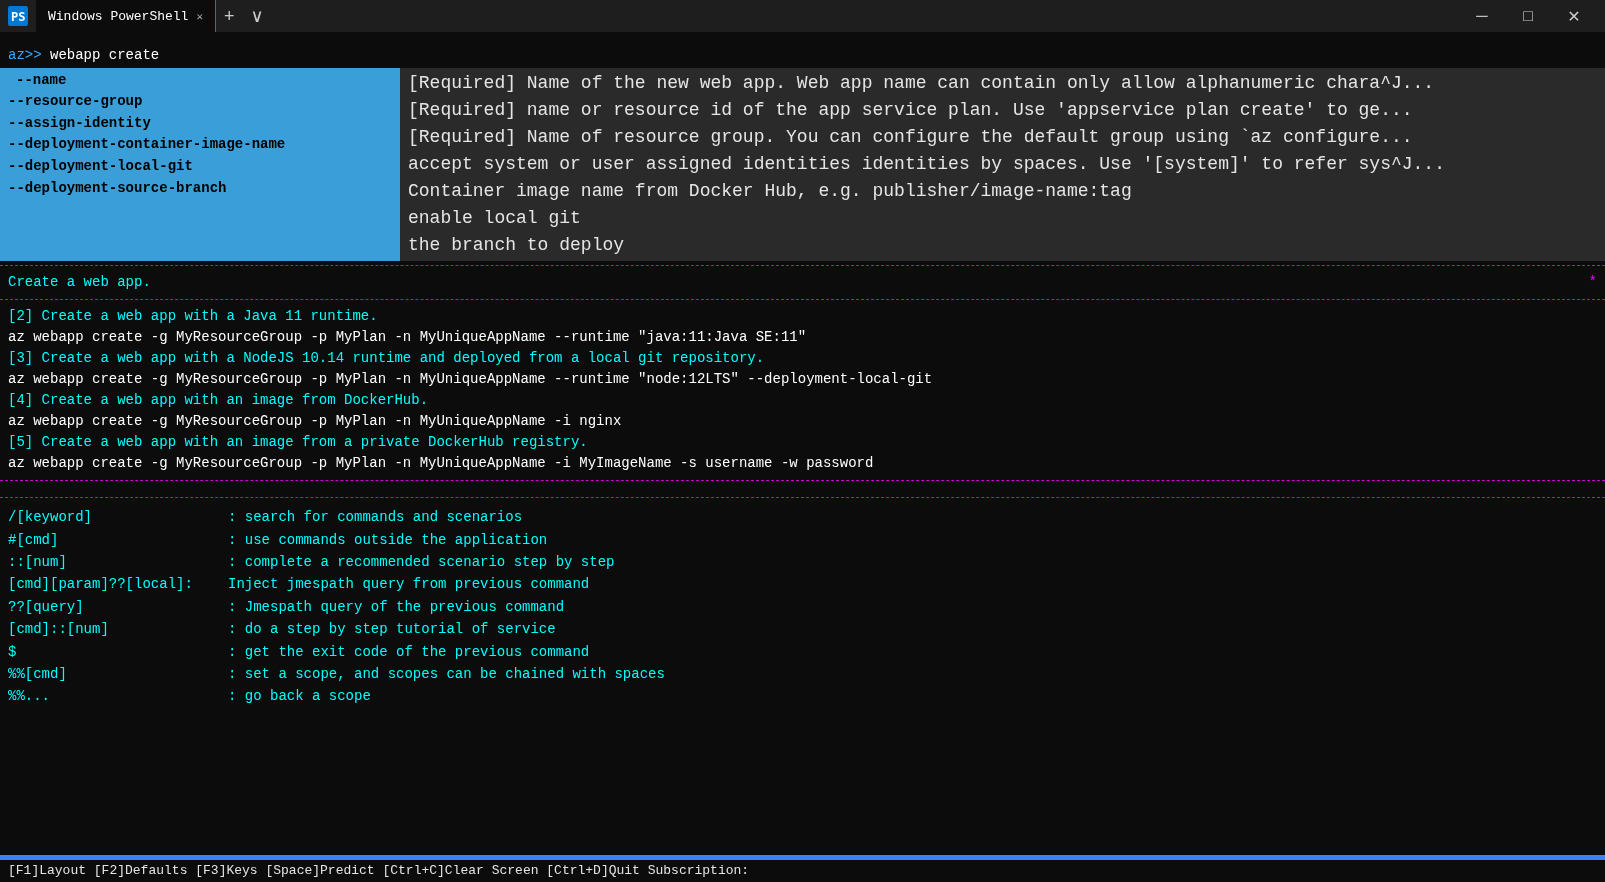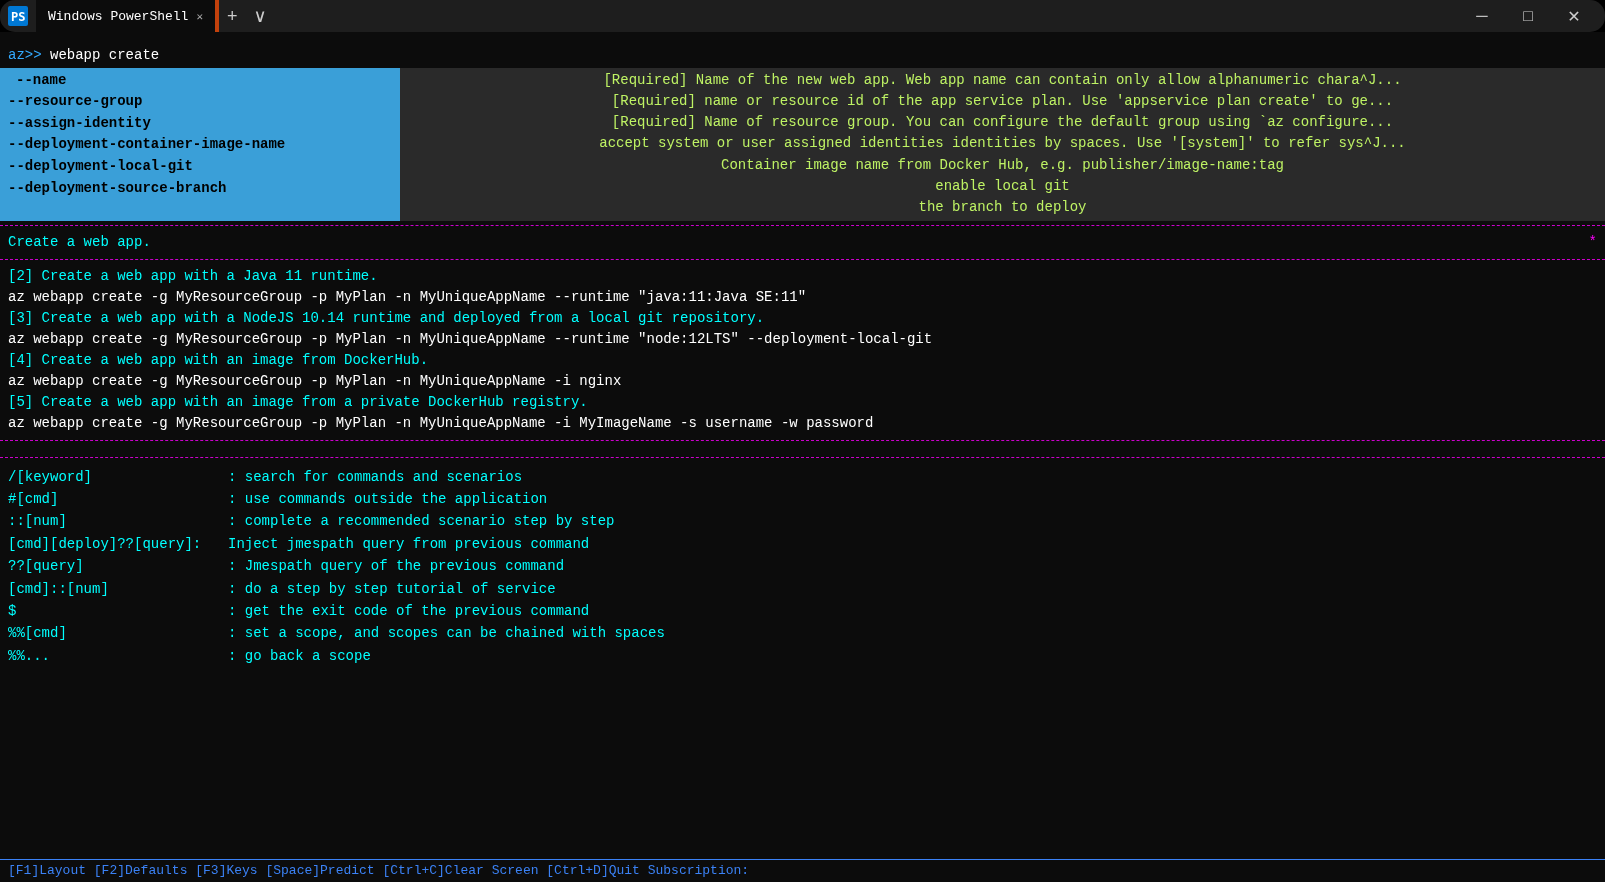--- a/index.html
+++ b/index.html
@@ -3,29 +3,28 @@
   <meta charset="utf-8">
   <style>
     * { margin: 0; padding: 0; box-sizing: border-box; }
     body { width: 1605px; height: 882px; overflow: hidden; background: #000; font-family: 'Consolas', 'Courier New', monospace; }
 
     
     .titlebar {
       display: flex; align-items: center;
       background: #1e1e1e; height: 32px; padding: 0 8px;
       user-select: none;
-      border-radius: 15px;
     }
     .titlebar-icon { width: 20px; height: 20px; margin-right: 8px; }
     .titlebar-icon svg { width: 20px; height: 20px; }
     .titlebar-tabs { display: flex; align-items: center; height: 100%; }
     .titlebar-tab {
       display: flex; align-items: center; background: #0c0c0c;
       color: #fff; font-size: 13px; padding: 0 12px; height: 100%;
-      border-right: 4px solid #c2410c;
+      border-right: 1px solid #c2410c;
     }
     .titlebar-tab .tab-close { margin-left: 8px; font-size: 11px; color: #aaa; cursor: pointer; }
     .titlebar-controls { display: flex; margin-left: auto; }
     .titlebar-btn {
       background: none; border: none; color: #ccc;
       width: 46px; height: 32px; font-size: 16px; cursor: pointer;
       display: flex; align-items: center; justify-content: center;
     }
     .tab-add { background: none; border: none; color: #ccc; font-size: 18px; cursor: pointer; padding: 0 8px; }
 
@@ -48,43 +47,43 @@
     .ac-right {
       background: #2a2a2a; flex: 1; padding: 2px 8px;
       color: #fff; font-size: 14px;
     }
     .ac-item {
       padding: 1px 8px; cursor: pointer; color: #000;
       font-weight: bold; font-size: 14px;
     }
     .ac-item.selected { background: #3a9fd8; color: #000; margin-left: 8px; }
     .ac-item:not(.selected) { background: #3a9fd8; }
-    .ac-desc-line { line-height: 1.45; color: #bef264; font-size: 14px; margin-bottom: 1px; text-align: center; }
+    .ac-desc-line { line-height: 1.45; color: #e5e5e5; font-size: 18px; margin-bottom: 1px; }
 
     .prompt-line { color: #3af; font-size: 14px; padding: 2px 8px; }
     .prompt-line .prompt { color: #3af; }
     .prompt-line .cmd { color: #fff; }
 
     .divider { border: none; border-top: 1px dashed #c0c; margin: 4px 0; }
 
     .section { padding: 2px 8px; }
     .line { line-height: 1.5; font-size: 14px; }
     .cyan { color: #0ff; }
     .white { color: #fff; }
     .magenta { color: #f0f; }
 
     .help-section { padding: 4px 8px; }
     .help-line { display: flex; line-height: 1.6; font-size: 14px; }
     .help-key { color: #0ff; min-width: 220px; }
     .help-desc { color: #0ff; }
 
     .status-bar {
       position: absolute; bottom: 0; left: 0; right: 0;
-      background: #0c0c0c; color: #3b82f6; font-size: 13px;
-      padding: 2px 8px; border-top: 1px solid #3b82f6;
+      background: #0c0c0c; color: #e5e5e5; font-size: 13px;
+      padding: 2px 8px; border-top: 5px solid #3b82f6;
     }
   </style>
 </head>
 <body>
 
 <div class="titlebar">
   <div class="titlebar-icon">
     <svg viewBox="0 0 20 20" fill="none">
       <rect width="20" height="20" rx="2" fill="#0078d4"></rect>
       <text x="3" y="15" font-size="12" fill="white" font-family="Consolas,monospace" font-weight="bold">PS</text>
@@ -165,21 +164,21 @@
       </div>
       <div class="help-line">
         <span class="help-key">#[cmd]</span>
         <span class="help-desc">: use commands outside the application</span>
       </div>
       <div class="help-line">
         <span class="help-key">::[num]</span>
         <span class="help-desc">: complete a recommended scenario step by step</span>
       </div>
       <div class="help-line">
-        <span class="help-key">[cmd][deploy]??[query]:</span>
+        <span class="help-key">[cmd][param]??[local]:</span>
         <span class="help-desc">Inject jmespath query from previous command</span>
       </div>
       <div class="help-line">
         <span class="help-key">??[query]</span>
         <span class="help-desc">: Jmespath query of the previous command</span>
       </div>
       <div class="help-line">
         <span class="help-key">[cmd]::[num]</span>
         <span class="help-desc">: do a step by step tutorial of service</span>
       </div>

